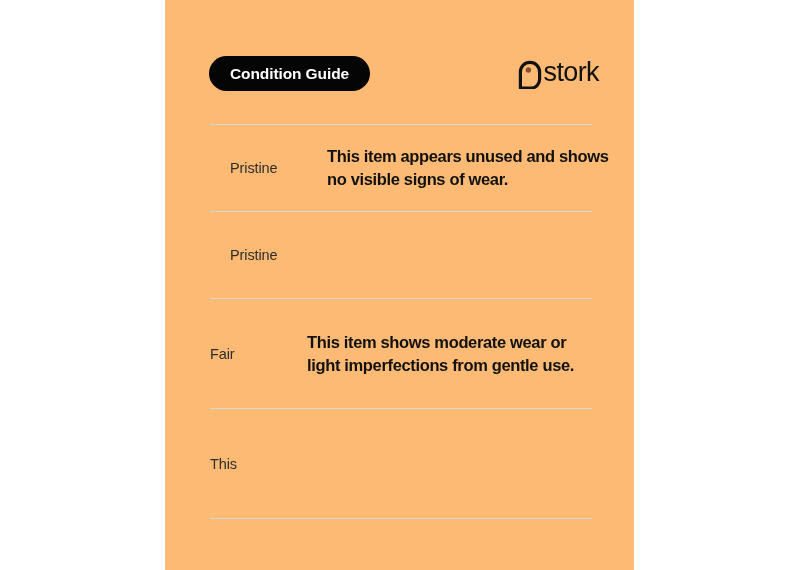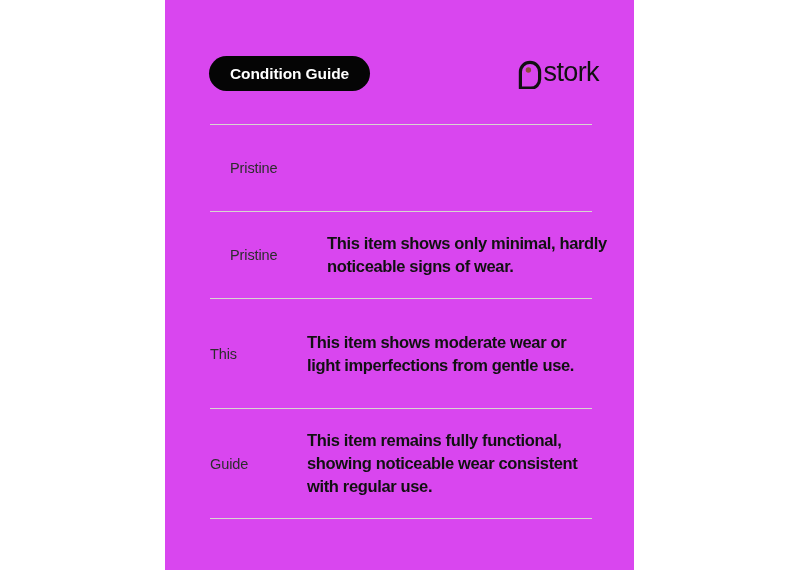--- a/index.html
+++ b/index.html
@@ -21,21 +21,21 @@
     background: #ffffff;
   }
 
   
   #card {
     position: absolute;
     left: 165px;
     top: 0;
     width: 469px;
     height: 570px;
-    background: #d946ef;
+    background: #fdba74;
   }
 
   
   #card-header {
     position: absolute;
     left: 44px;      
     top: 56px;
     width: 384px;
     height: 36px;
   }
@@ -146,41 +146,40 @@
       </div>
 
     </div>
 
     <div id="condition-table">
 
       <div class="divider"></div>
 
       <div class="condition-row row-h2">
         <div class="grade">Pristine</div>
+        <div class="desc">This item appears unused and shows no visible signs of wear.</div>
       </div>
 
       <div class="divider"></div>
 
       <div class="condition-row row-h2">
         <div class="grade">Pristine</div>
-        <div class="desc">This item shows only minimal, hardly noticeable signs of wear.</div>
+      </div>
+
+      <div class="divider"></div>
+
+      <div class="condition-row row-h3">
+        <div class="grade">Fair</div>
+        <div class="desc">This item shows moderate wear or light imperfections from gentle use.</div>
       </div>
 
       <div class="divider"></div>
 
       <div class="condition-row row-h3">
         <div class="grade">This</div>
-        <div class="desc">This item shows moderate wear or light imperfections from gentle use.</div>
-      </div>
-
-      <div class="divider"></div>
-
-      <div class="condition-row row-h3">
-        <div class="grade">Guide</div>
-        <div class="desc">This item remains fully functional, showing noticeable wear consistent with regular use.</div>
       </div>
 
       <div class="divider"></div>
 
     </div>
 
   </div>
 
 </div>
 

